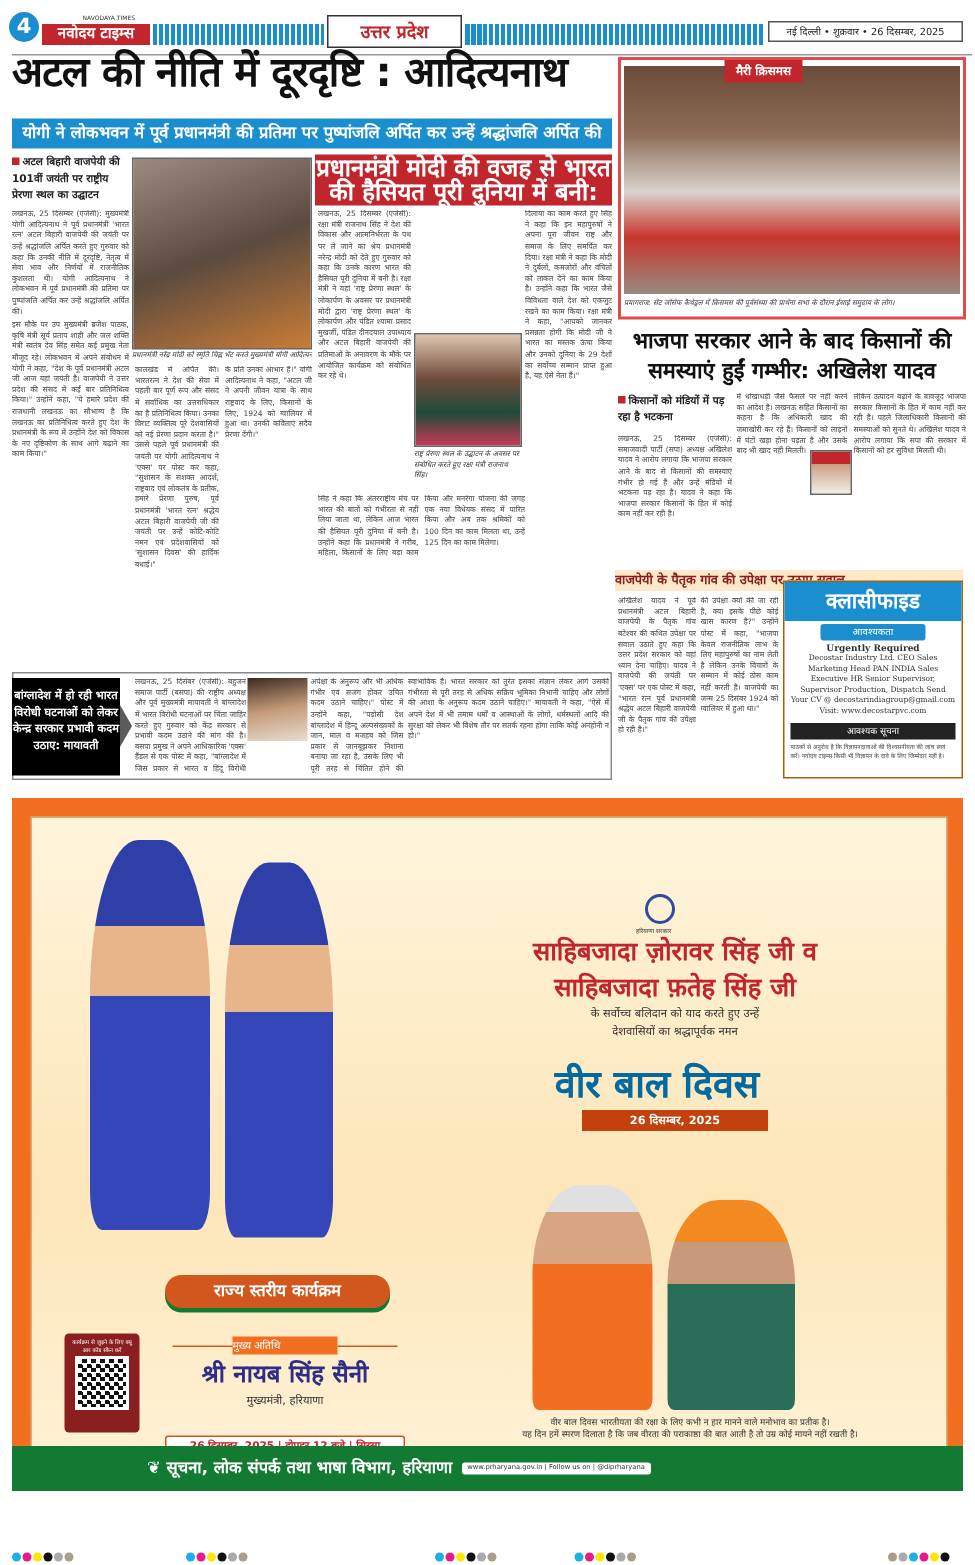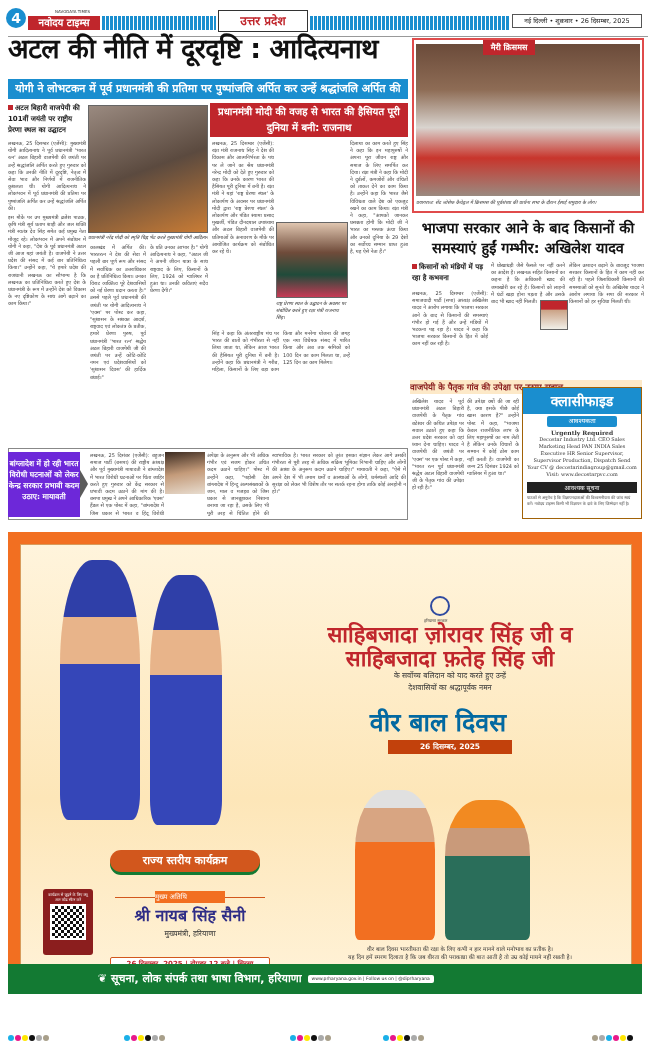--- a/index.html
+++ b/index.html
@@ -14,47 +14,47 @@
   .hr-top { left: 8px; top: 36px; width: 640px; height: 1px; background: #999; }
   
   .lead-headline { left: 8px; top: 32px; width: 400px; font-size: 27px; font-weight: bold; color: #111; line-height: 34px; letter-spacing: -0.5px; }
   .lead-subhead { left: 8px; top: 79px; width: 400px; height: 20px; background: #1a8ecf; color: #fff; font-size: 11px; line-height: 20px; text-align: center; font-weight: bold; }
   .bullet-box { left: 8px; top: 103px; width: 80px; font-size: 7px; font-weight: bold; line-height: 11px; color: #222; }
   .bullet-box .sq { display: inline-block; width: 5px; height: 5px; background: #c0262c; margin-right: 2px; }
   .col-text { font-size: 5px; line-height: 7.2px; color: #444; text-align: justify; overflow: hidden; }
   .col-text p { margin-bottom: 2px; }
   .photo { background: linear-gradient(160deg,#9a8a80,#5b4a3f 50%,#c97c35); border: 1px solid #666; }
   .caption { font-size: 4.8px; color: #333; font-style: italic; line-height: 7px; }
-  .rajnath-head { left: 210px; top: 103px; width: 198px; height: 34px; background: #c0262c; color: #fff; font-size: 10px; font-weight: bold; line-height: 16px; text-align: center; padding-top: 1px; }
+  .rajnath-head { left: 210px; top: 103px; width: 198px; height: 34px; background: #c0262c; color: #fff; font-size: 16px; font-weight: bold; line-height: 16px; text-align: center; padding-top: 1px; }
   .box-border { border: 1px solid #888; }
   
   .xmas-box { left: 412px; top: 38px; width: 232px; height: 175px; border: 2px solid #e04b4b; }
   .xmas-tag { left: 483px; top: 40px; width: 52px; height: 15px; background: #c0262c; color: #fff; font-size: 8px; font-weight: bold; text-align: center; line-height: 15px; }
   .xmas-photo { left: 416px; top: 44px; width: 224px; height: 152px; background: linear-gradient(180deg,#6b4b3a 0%,#8e6c55 30%,#d9d4cf 55%,#c8352c 75%,#9a8a80 100%); }
   .akhilesh-head { left: 412px; top: 218px; width: 232px; font-size: 14.5px; font-weight: bold; line-height: 20px; color: #111; text-align: center; }
   .red-sub { font-size: 7px; font-weight: bold; color: #222; line-height: 11px; }
   .maroon-bar { left: 410px; top: 380px; width: 110px; height: 14px; background: #fde9c8; color: #8a1e1e; font-size: 8.5px; font-weight: bold; line-height: 14px; white-space: nowrap; overflow: hidden; }
   .classified { left: 522px; top: 387px; width: 120px; height: 132px; border: 1px solid #a16207; background: #fff; }
   .cls-head { width: 100%; height: 26px; background: #1a8ecf; color: #fff; font-size: 14px; font-weight: bold; text-align: center; line-height: 26px; }
   .cls-sub { margin: 2px auto; width: 70px; height: 11px; background: #1a8ecf; color: #fff; font-size: 6.5px; text-align: center; line-height: 11px; border-radius: 2px; font-family: Liberation Mono, monospace; }
   .cls-ad { font-family: "DejaVu Serif", serif; font-size: 5px; line-height: 7px; text-align: center; color: #333; padding: 0 4px; }
   .cls-notice { margin: 4px 4px 0; height: 11px; background: #222; color: #fff; font-size: 6px; text-align: center; line-height: 11px; }
   .cls-notice-text { font-size: 4px; line-height: 6px; color: #444; padding: 2px 4px; }
   
-  .maya-left { left: 8px; top: 452px; width: 72px; height: 65px; background: #6d28d9; color: #fff; font-size: 7.5px; font-weight: bold; line-height: 11px; text-align: center; padding-top: 6px; }
+  .maya-left { left: 8px; top: 452px; width: 72px; height: 65px; background: #000000; color: #fff; font-size: 7.5px; font-weight: bold; line-height: 11px; text-align: center; padding-top: 6px; }
   .maya-arrow { left: 80px; top: 470px; width: 0; height: 0; border-top: 14px solid transparent; border-bottom: 14px solid transparent; border-left: 8px solid #5b5b5b; }
   .maya-photo { left: 165px; top: 452px; width: 40px; height: 42px; background: linear-gradient(170deg,#3b2a20,#c49b7a 50%,#e8ddd0); }
   
   .ad { left: 8px; top: 532px; width: 634px; height: 462px; background: #f26f21; }
   .ad-inner { left: 20px; top: 544px; width: 612px; height: 425px; background: linear-gradient(180deg,#fff4dc,#fde6b8 60%,#fff1d5); border: 1px solid #d89b5b; }
   .ad-footer { left: 8px; top: 964px; width: 634px; height: 30px; background: #137a33; color: #fff; font-size: 11px; font-weight: bold; line-height: 30px; padding-left: 90px; }
   .ad-web { display: inline-block; background: #fff; color: #333; font-size: 4.5px; line-height: 8px; padding: 0 4px; border-radius: 2px; vertical-align: middle; margin-left: 6px; font-weight: normal; }
   .sahib-emblem { left: 430px; top: 596px; width: 20px; height: 20px; border-radius: 50%; border: 2px solid #2f4aa0; }
   .sahib-govt { left: 424px; top: 618px; font-size: 4px; color: #333; }
-  .sahib-l1 { left: 300px; top: 623px; width: 300px; font-size: 22px; font-weight: bold; color: #c0262c; text-align: center; line-height: 24px; }
+  .sahib-l1 { left: 300px; top: 623px; width: 300px; font-size: 17px; font-weight: bold; color: #c0262c; text-align: center; line-height: 24px; }
   .sahib-sub { left: 300px; top: 670px; width: 300px; font-size: 7.5px; color: #333; text-align: center; line-height: 12px; }
   .veer { left: 328px; top: 707px; width: 220px; height: 32px; color: #0369a1; font-size: 25px; font-weight: bold; text-align: center; line-height: 32px; }
   .veer-date { left: 388px; top: 740px; width: 124px; height: 14px; background: #c2410c; color: #fff; font-size: 7.5px; font-weight: bold; text-align: center; line-height: 14px; }
   .boy { border-radius: 40% 40% 10% 10%; }
   .rajya { left: 110px; top: 850px; width: 150px; height: 22px; background: #d2571d; color: #fff; font-size: 11px; font-weight: bold; text-align: center; line-height: 22px; border-radius: 11px; box-shadow: 0 3px 0 #137a33; }
   .chief-tag { left: 155px; top: 891px; width: 70px; height: 12px; background: #f26f21; color: #fff; font-size: 7px; text-align: left; line-height: 12px; }
   .chief-name { left: 100px; top: 904px; width: 180px; font-size: 16px; font-weight: bold; color: #2f2d86; text-align: center; line-height: 24px; }
   .chief-role { left: 100px; top: 928px; width: 180px; font-size: 7.5px; color: #333; text-align: center; }
   .event-meta { left: 110px; top: 957px; width: 160px; height: 14px; border: 1px solid #d2571d; background: #fff; color: #c0262c; font-size: 7px; font-weight: bold; text-align: center; line-height: 12px; border-radius: 2px; }
   .qr-box { left: 43px; top: 889px; width: 50px; height: 66px; background: #8b1e1e; border-radius: 3px; color: #fff; font-size: 3.8px; text-align: center; padding: 3px; line-height: 5px; }
@@ -70,21 +70,21 @@
 <div class="abs page-num">4</div>
 <div class="abs brand-small">NAVODAYA TIMES</div>
 <div class="abs brand">नवोदय टाइम्स</div>
 <div class="abs stripe" style="left:102px;width:114px"></div>
 <div class="abs section-tab">उत्तर प्रदेश</div>
 <div class="abs stripe" style="left:310px;width:200px"></div>
 <div class="abs dateline">नई दिल्ली • शुक्रवार • 26 दिसम्बर, 2025</div>
 <div class="abs hr-top"></div>
 
 <div class="abs lead-headline">अटल की नीति में दूरदृष्टि : आदित्यनाथ</div>
-<div class="abs lead-subhead">योगी ने लोभटकन में पूर्व प्रधानमंत्री की प्रतिमा पर पुष्पांजलि अर्पित कर उन्हें श्रद्धांजलि अर्पित की</div>
+<div class="abs lead-subhead">योगी ने लोकभवन में पूर्व प्रधानमंत्री की प्रतिमा पर पुष्पांजलि अर्पित कर उन्हें श्रद्धांजलि अर्पित की</div>
 <div class="abs bullet-box">
   <span class="sq"></span><span>अटल बिहारी वाजपेयी की 101वीं जयंती पर राष्ट्रीय प्रेरणा स्थल का उद्घाटन</span>
 </div>
 <div class="abs photo" style="left:88px;top:105px;width:120px;height:128px"></div>
 <div class="abs caption" style="left:88px;top:234px;width:120px;height:7px;overflow:hidden;white-space:nowrap">प्रधानमंत्री नरेंद्र मोदी को स्मृति चिह्न भेंट करते मुख्यमंत्री योगी आदित्यनाथ।</div>
 <div class="abs col-text" style="left:8px;top:140px;width:78px;height:305px">
   <p>लखनऊ, 25 दिसम्बर (एजेंसी): मुख्यमंत्री योगी आदित्यनाथ ने पूर्व प्रधानमंत्री 'भारत रत्न' अटल बिहारी वाजपेयी की जयंती पर उन्हें श्रद्धांजलि अर्पित करते हुए गुरुवार को कहा कि उनकी नीति में दूरदृष्टि, नेतृत्व में सेवा भाव और निर्णयों में राजनीतिक कुशलता थी। योगी आदित्यनाथ ने लोकभवन में पूर्व प्रधानमंत्री की प्रतिमा पर पुष्पांजलि अर्पित कर उन्हें श्रद्धांजलि अर्पित की।</p>
   <p>इस मौके पर उप मुख्यमंत्री ब्रजेश पाठक, कृषि मंत्री सूर्य प्रताप शाही और जल शक्ति मंत्री स्वतंत्र देव सिंह समेत कई प्रमुख नेता मौजूद रहे। लोकभवन में अपने संबोधन में योगी ने कहा, "देश के पूर्व प्रधानमंत्री अटल जी आज यहां जयंती है। वाजपेयी ने उत्तर प्रदेश की संसद में कई बार प्रतिनिधित्व किया।" उन्होंने कहा, "ये हमारे प्रदेश की राजधानी लखनऊ का सौभाग्य है कि लखनऊ का प्रतिनिधित्व करते हुए देश के प्रधानमंत्री के रूप में उन्होंने देश को विकास के नए दृष्टिकोण के साथ आगे बढ़ाने का काम किया।"</p>
 </div>
 <div class="abs col-text" style="left:90px;top:244px;width:56px;height:200px">कालखंड में अर्पित की। भारतरत्न ने देश की सेवा में पहली बार पूर्ण रूप और संसद में सर्वाधिक का उत्तराधिकार का है प्रतिनिधित्व किया। उनका विराट व्यक्तित्व पूरे देशवासियों को नई प्रेरणा प्रदान करता है।" उससे पहले पूर्व प्रधानमंत्री की जयंती पर योगी आदित्यनाथ ने 'एक्स' पर पोस्ट कर कहा, "सुशासन के सशक्त आदर्श, राष्ट्रवाद एवं लोकतंत्र के प्रतीक, हमारे प्रेरणा पुरुष, पूर्व प्रधानमंत्री 'भारत रत्न' श्रद्धेय अटल बिहारी वाजपेयी जी की जयंती पर उन्हें कोटि-कोटि नमन एवं प्रदेशवासियों को 'सुशासन दिवस' की हार्दिक बधाई।"</div>
@@ -97,21 +97,21 @@
 <div class="abs col-text" style="left:350px;top:140px;width:58px;height:190px">दिलाया का काम करते हुए सिंह ने कहा कि इन महापुरुषों ने अपना पूरा जीवन राष्ट्र और समाज के लिए समर्पित कर दिया। रक्षा मंत्री ने कहा कि मोदी ने दुर्बलों, कमजोरों और वंचितों को ताकत देने का काम किया है। उन्होंने कहा कि भारत जैसे विविधता वाले देश को एकजुट रखने का काम किया। रक्षा मंत्री ने कहा, "आपको जानकर प्रसन्नता होगी कि मोदी जी ने भारत का मस्तक ऊंचा किया और उनको दुनिया के 29 देशों का सर्वोच्च सम्मान प्राप्त हुआ है, यह ऐसे नेता हैं।"</div>
 <div class="abs col-text" style="left:212px;top:330px;width:138px;height:110px;columns:2;column-gap:4px">सिंह ने कहा कि अंतरराष्ट्रीय मंच पर भारत की बातों को गंभीरता से नहीं लिया जाता था, लेकिन आज भारत की हैसियत पूरी दुनिया में बनी है। उन्होंने कहा कि प्रधानमंत्री ने गरीब, महिला, किसानों के लिए बड़ा काम किया और मनरेगा योजना की जगह एक नया विधेयक संसद में पारित किया और अब तक श्रमिकों को 100 दिन का काम मिलता था, उन्हें 125 दिन का काम मिलेगा।</div>
 
 <div class="abs xmas-box"></div>
 <div class="abs xmas-photo"></div>
 <div class="abs xmas-tag">मैरी क्रिसमस</div>
 <div class="abs caption" style="left:416px;top:199px;width:226px;white-space:nowrap;overflow:hidden">प्रयागराज: सेंट जोसेफ कैथेड्रल में क्रिसमस की पूर्वसंध्या की प्रार्थना सभा के दौरान ईसाई समुदाय के लोग।</div>
 
 <div class="abs akhilesh-head">भाजपा सरकार आने के बाद किसानों की समस्याएं हुईं गम्भीर: अखिलेश यादव</div>
 <div class="abs red-sub" style="left:412px;top:262px;width:76px">
-  <span class="sq" style="display:inline-block;width:5px;height:5px;background:#c0262c;margin-right:2px"></span><span>किसानों को मंडियों में पड़ रहा है कभवना</span>
+  <span class="sq" style="display:inline-block;width:5px;height:5px;background:#c0262c;margin-right:2px"></span><span>किसानों को मंडियों में पड़ रहा है भटकना</span>
 </div>
 <div class="abs col-text" style="left:412px;top:290px;width:76px;height:90px">लखनऊ, 25 दिसम्बर (एजेंसी): समाजवादी पार्टी (सपा) अध्यक्ष अखिलेश यादव ने आरोप लगाया कि भाजपा सरकार आने के बाद से किसानों की समस्याएं गंभीर हो गई हैं और उन्हें मंडियों में भटकना पड़ रहा है। यादव ने कहा कि भाजपा सरकार किसानों के हित में कोई काम नहीं कर रही है।</div>
 <div class="abs col-text" style="left:491px;top:262px;width:74px;height:118px">में धोखाधड़ी जैसे फैसले पर नहीं करने का आदेश है। लखनऊ सहित किसानों का कहना है कि अधिकारी खाद की जमाखोरी कर रहे हैं। किसानों को लाइनों में घंटों खड़ा होना पड़ता है और उसके बाद भी खाद नहीं मिलती।</div>
 <div class="abs photo" style="left:540px;top:300px;width:28px;height:30px;background:linear-gradient(180deg,#c0262c 30%,#caa184 31%,#f1efe8)"></div>
 <div class="abs col-text" style="left:569px;top:262px;width:75px;height:118px">लेकिन उत्पादन बढ़ाने के बावजूद भाजपा सरकार किसानों के हित में काम नहीं कर रही है। पहले जिलाधिकारी किसानों की समस्याओं को सुनते थे। अखिलेश यादव ने आरोप लगाया कि सपा की सरकार में किसानों को हर सुविधा मिलती थी।</div>
 
 <div class="abs maroon-bar" style="width:232px">वाजपेयी के पैतृक गांव की उपेक्षा पर उठाए सवाल</div>
 <div class="abs col-text" style="left:412px;top:398px;width:52px;height:122px">अखिलेश यादव ने पूर्व प्रधानमंत्री अटल बिहारी वाजपेयी के पैतृक गांव बटेश्वर की कथित उपेक्षा पर सवाल उठाते हुए कहा कि उत्तर प्रदेश सरकार को वहां ध्यान देना चाहिए। यादव ने वाजपेयी की जयंती पर 'एक्स' पर एक पोस्ट में कहा, "भारत रत्न पूर्व प्रधानमंत्री श्रद्धेय अटल बिहारी वाजपेयी जी के पैतृक गांव की उपेक्षा हो रही है।"</div>
 <div class="abs col-text" style="left:467px;top:398px;width:52px;height:122px">की उपेक्षा क्यों की जा रही है, क्या इसके पीछे कोई खास कारण है?" उन्होंने पोस्ट में कहा, "भाजपा केवल राजनीतिक लाभ के लिए महापुरुषों का नाम लेती है लेकिन उनके विचारों के सम्मान में कोई ठोस काम नहीं करती है। वाजपेयी का जन्म 25 दिसंबर 1924 को ग्वालियर में हुआ था।"</div>
 

